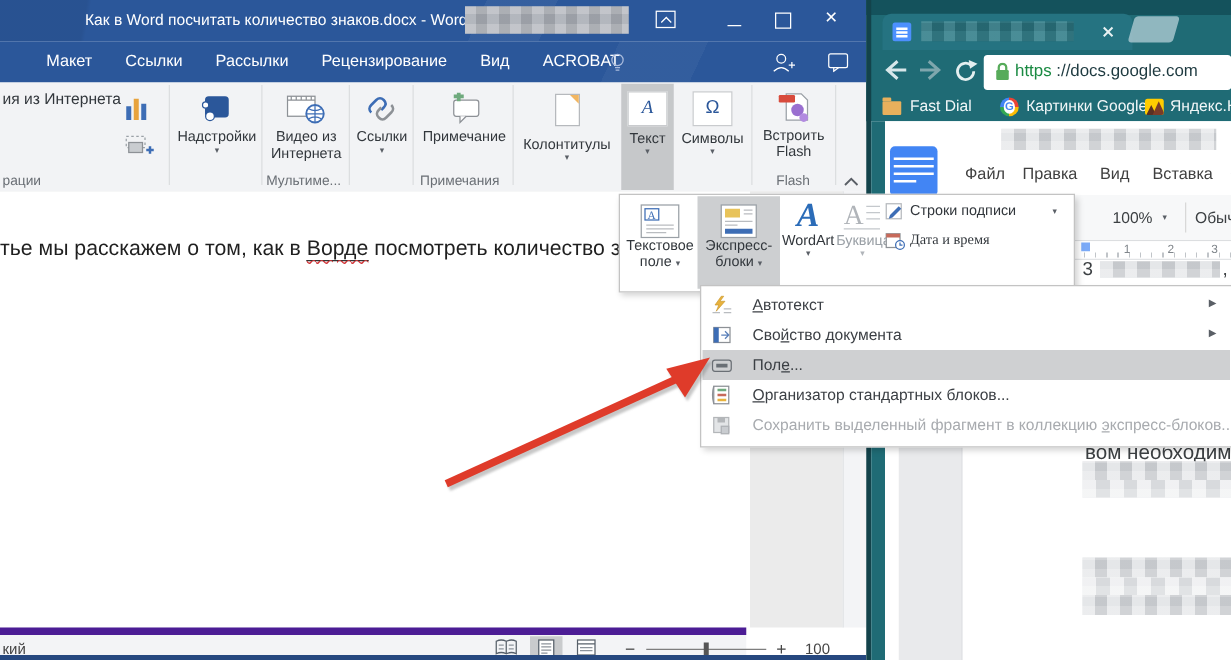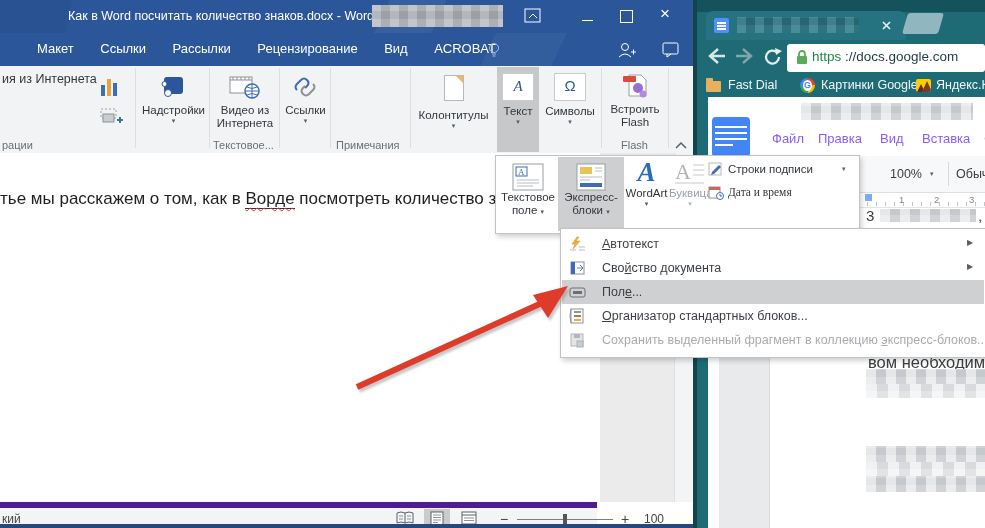--- a/index.html
+++ b/index.html
@@ -81,21 +81,21 @@
   .urldark{color:#1e3a40;font-size:13.5px;}
   .bmtxt{color:#f2f7f8;font-size:12.5px;}
   .folder{display:inline-block;width:15px;height:11px;background:#e8b05c;border-radius:1px;position:relative;}
   .folder i{position:absolute;left:0;top:-3px;width:7px;height:3px;background:#e8b05c;border-radius:1px 1px 0 0;}
   .gicon{display:inline-block;width:15px;height:15px;border-radius:50%;background:conic-gradient(#ea4335 0 25%,#fbbc05 25% 50%,#34a853 50% 75%,#4285f4 75% 100%);position:relative;}
   .gicon b{position:absolute;left:3px;top:2px;width:9px;height:11px;background:#fff;border-radius:50%;color:#4285f4;font-size:9px;line-height:11px;text-align:center;font-weight:bold;}
   .yicon{display:inline-block;width:15px;height:13px;background:#ffcc00;border-radius:2px;position:relative;overflow:hidden;}
   .yicon i{position:absolute;bottom:0;width:0;height:0;border-style:solid;}
   .br-content{position:absolute;left:15px;top:97px;width:277px;height:431px;background:#fff;}
   .docslogo{position:absolute;left:4px;top:20px;width:38px;height:40px;background:#4285f4;border-radius:4px;}
-  .docsmenu{font-size:13px;color:#8b5cf6;}
+  .docsmenu{font-size:13px;color:#404040;}
   .docstoolbar{position:absolute;left:0;top:59px;width:277px;height:36px;background:#f7f8f9;border-bottom:1px solid #dcdee0;}
   .dtb{font-size:12.5px;color:#3c4043;}
   .ruler{position:absolute;left:0;top:96px;width:277px;height:14px;background:#fff;border-bottom:1px solid #e2e4e6;}
   .ticks{position:absolute;left:150px;top:9px;width:127px;height:4px;background:repeating-linear-gradient(90deg,#c0c4c8 0 1px,transparent 1px 9px);}
   .rnum{position:absolute;top:1px;font-size:9.5px;color:#80868b;}
   .graymargin{position:absolute;left:11px;top:111px;width:50px;height:320px;background:#e9eaec;}
   .pageedge{position:absolute;left:61px;top:111px;width:1px;height:320px;background:#dadce0;}
   .docbody{font-size:16.5px;color:#3c4043;}
 
   svg{display:block;}
@@ -188,35 +188,43 @@
             <rect x="1" y="3" width="22" height="16" fill="#fff" stroke="#8d9196"></rect>
             <path d="M1 6 h22 M4 3 v3 M8 3 v3 M12 3 v3 M16 3 v3 M20 3 v3" stroke="#8d9196" fill="none"></path>
             <circle cx="23" cy="17" r="7" fill="#fff" stroke="#3d6db5" stroke-width="1.5"></circle>
             <path d="M16 17 h14 M23 10 v14 M18 13 q5 3 10 0 M18 21 q5 -3 10 0" stroke="#3d6db5" fill="none"></path>
           </svg>
         <div class="rlabel">
           <span>Видео из</span><br>
           <span>Интернета</span>
         </div>
       </div>
-      <span class="a grouplbl" style="left:213px;">Текстовое...</span>
+      <span class="a grouplbl" style="left:213px;">Мультиме...</span>
 
       <span class="a rsep" style="left:279px;"></span>
 
       <div class="a rbtn" style="left:282px;width:47px;">
         <svg width="26" height="26" style="margin:6px auto 0;">
             <path d="M4 16 q-3 -3 0 -6 l4 -4 q3 -3 6 0 q3 3 0 6 l-2 2" fill="none" stroke="#3d6db5" stroke-width="2"></path>
             <path d="M20 10 q3 3 0 6 l-4 4 q-3 3 -6 0 q-3 -3 0 -6 l2 -2" fill="none" stroke="#8d9196" stroke-width="2"></path>
           </svg>
         <div class="rlabel">Ссылки</div>
         <span class="caret">▾</span>
       </div>
 
       <span class="a rsep" style="left:330px;"></span>
 
+      <div class="a rbtn" style="left:333px;width:77px;">
+        <svg width="30" height="26" style="margin:6px auto 0;">
+            <rect x="6" y="6" width="20" height="13" rx="2" fill="#fff" stroke="#8d9196"></rect>
+            <path d="M11 19 l0 5 l5 -5" fill="#fff" stroke="#8d9196"></path>
+            <path d="M6 3 h8 M10 0 v7" stroke="#6faa7d" stroke-width="3"></path>
+          </svg>
+        <div class="rlabel">Примечание</div>
+      </div>
       <span class="a grouplbl" style="left:336px;">Примечания</span>
 
       <span class="a rsep" style="left:410px;"></span>
 
       <div class="a rbtn" style="left:413px;width:81px;">
         <span class="docpage-icn" style="margin-top:7px;"><i></i></span>
         <div class="rlabel">Колонтитулы</div>
         <span class="caret">▾</span>
       </div>
 

